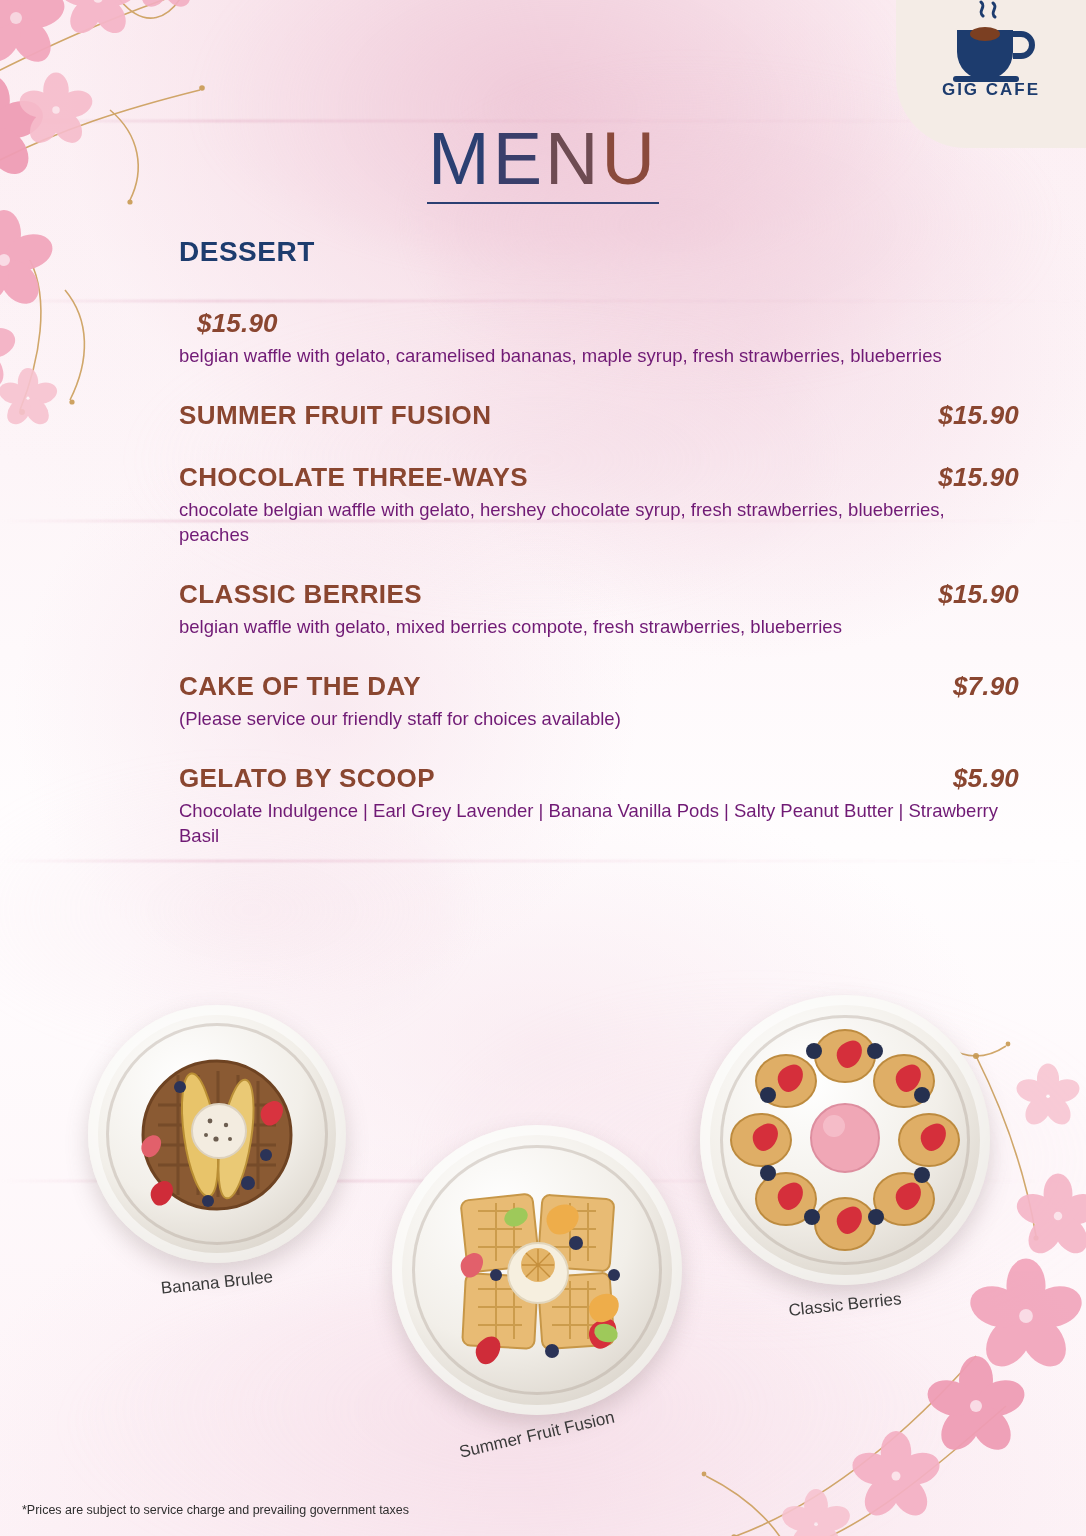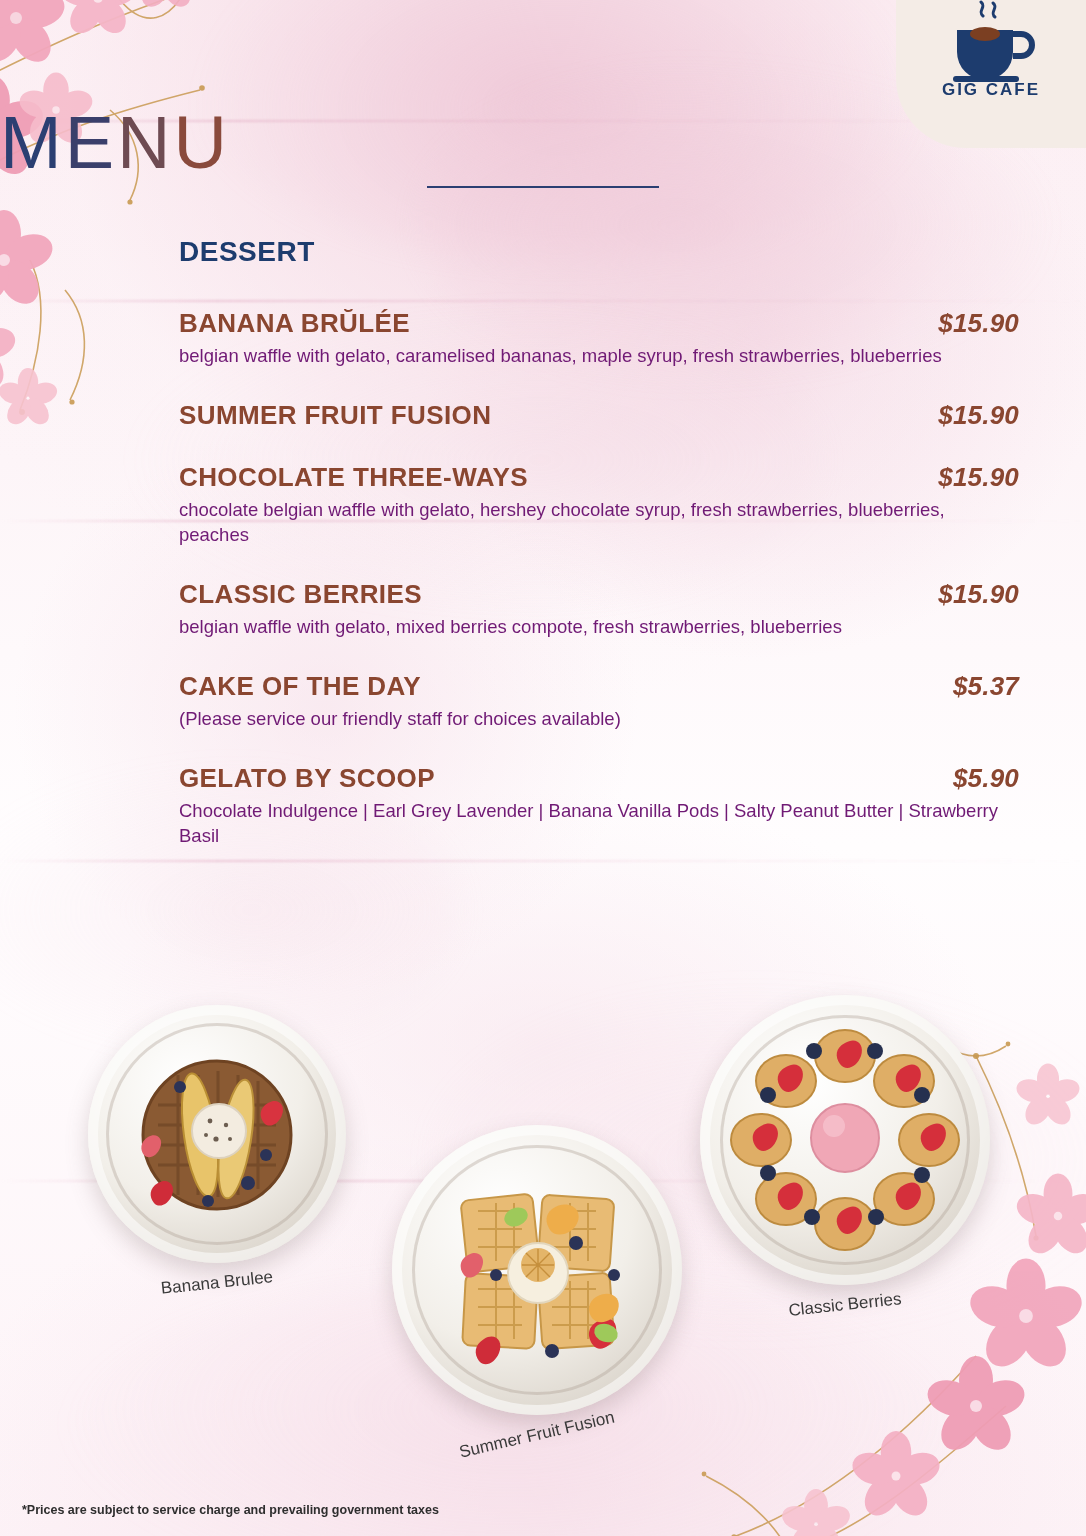--- a/index.html
+++ b/index.html
@@ -69,22 +69,22 @@
   }
 
   
   .floral { position: absolute; pointer-events: none; }
   .floral.tl { left: -30px; top: -40px; width: 360px; height: 520px; z-index: 6; }
   .floral.br { right: -10px; bottom: -20px; width: 420px; height: 580px; z-index: 6; }
 
   
   .menu-title {
     position: absolute;
-    left: 0; right: 0; top: 106px;
-    text-align: left;
+    left: 0; right: 0; top: 122px;
+    text-align: center;
     z-index: 7;
   }
   .menu-title .word {
     display: inline-block;
     font-size: 74px;
     letter-spacing: 3px;
     font-weight: 300;
     line-height: 1;
     font-family: "Liberation Sans", sans-serif;
   }
@@ -175,21 +175,20 @@
   .dish3 .dish-caption { transform: rotate(-6deg); }
 
   
   .footnotes {
     position: absolute;
     left: 22px; bottom: 16px;
     z-index: 9;
     font-size: 12.5px;
     color: #2e2e2e;
     line-height: 1.5;
-    font-weight: bold;
   }
 </style>
 </head>
 <body>
 
 <div class="bg-base"></div>
 <div class="swirl s1"></div>
 <div class="swirl s2"></div>
 <div class="swirl s3"></div>
 <div class="swirl s4"></div>
@@ -403,21 +402,20 @@
     <span class="ltr-m">M</span><span class="ltr-e">E</span><span class="ltr-n">N</span><span class="ltr-u">U</span>
   </span>
   <div class="title-rule"></div>
 </div>
 
 <div class="section">
   <div class="section-title">DESSERT</div>
 
   <div class="item">
     <div class="item-head">
-      <div class="item-name">BANANA BRŬLÉE</div>
       <div class="item-price">$15.90</div>
     </div>
     <div class="item-desc">belgian waffle with gelato, caramelised bananas, maple syrup, fresh strawberries, blueberries</div>
   </div>
 
   <div class="item">
     <div class="item-head">
       <div class="item-name">SUMMER FRUIT FUSION</div>
       <div class="item-price">$15.90</div>
     </div>
@@ -435,21 +433,21 @@
     <div class="item-head">
       <div class="item-name">CLASSIC BERRIES</div>
       <div class="item-price">$15.90</div>
     </div>
     <div class="item-desc">belgian waffle with gelato, mixed berries compote, fresh strawberries, blueberries</div>
   </div>
 
   <div class="item">
     <div class="item-head">
       <div class="item-name">CAKE OF THE DAY</div>
-      <div class="item-price">$5.37</div>
+      <div class="item-price">$7.90</div>
     </div>
     <div class="item-desc">(Please service our friendly staff for choices available)</div>
   </div>
 
   <div class="item">
     <div class="item-head">
       <div class="item-name">GELATO BY SCOOP</div>
       <div class="item-price">$5.90</div>
     </div>
     <div class="item-desc" style="max-width:840px">Chocolate Indulgence | Earl Grey Lavender | Banana Vanilla Pods | Salty Peanut Butter | Strawberry Basil</div>

